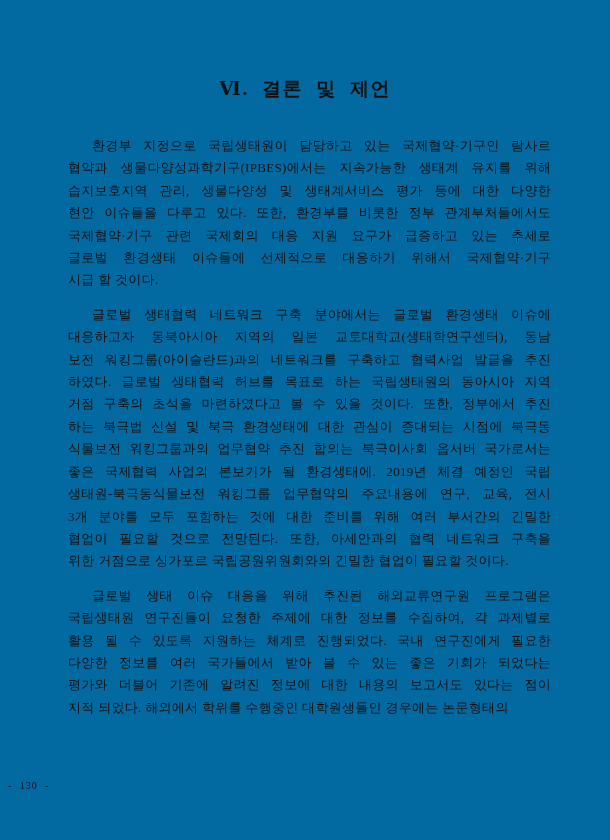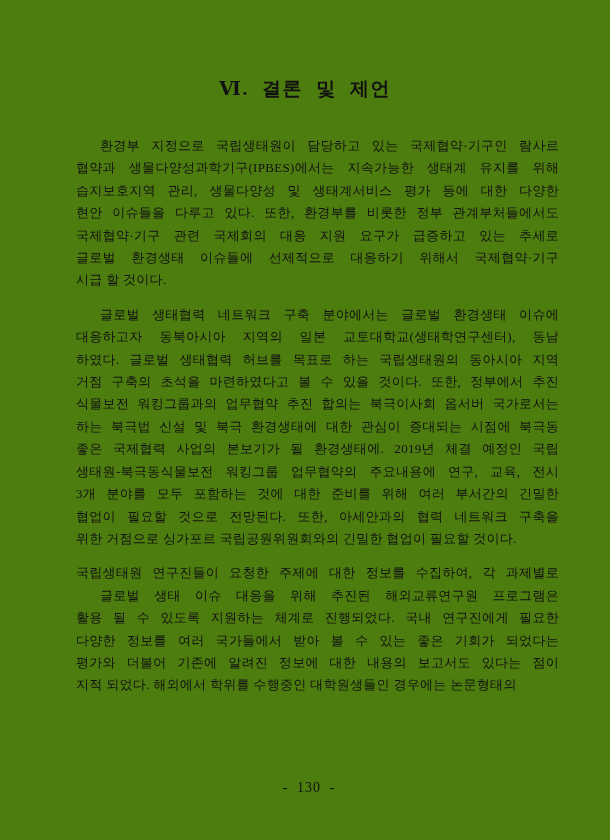--- a/index.html
+++ b/index.html
@@ -5,41 +5,41 @@
   html, body {
     margin: 0;
     padding: 0;
     background: #e8e8e8;
   }
   .page {
     position: relative;
     width: 610px;
     height: 840px;
     margin: 0 auto;
-    background: #4d7c0f;
+    background: #0369a1;
     font-family: "Liberation Serif", "DejaVu Serif", serif;
     color: #111111;
     overflow: hidden;
   }
   .title {
     position: absolute;
     top: 76px;
     left: 0;
     right: 0;
     margin: 0;
     text-align: center;
     font-size: 19px;
     font-weight: bold;
     letter-spacing: 1.5px;
     word-spacing: 7px;
   }
   .body-block {
     position: absolute;
     top: 135px;
-    left: 76px;
+    left: 68px;
     width: 483px;
   }
   .paragraph {
     margin: 0 0 12px 0;
     padding: 0;
   }
   .pline {
     font-size: 13px;
     line-height: 22.4px;
     word-break: keep-all;
@@ -51,22 +51,21 @@
     text-align-last: left;
   }
   .paragraph .pline.first {
     text-indent: 24px;
   }
   .footer {
     position: absolute;
     top: 780px;
     left: 8px;
     right: 0;
-    text-align: center;
-    font-size: 14px;
+    font-size: 10px;
     letter-spacing: 1px;
     word-spacing: 4px;
   }
 </style>
 </head>
 <body>
 
 <div class="page">
   <h1 class="title">Ⅵ. 결론 및 제언</h1>
 
@@ -76,33 +75,34 @@
         <div class="pline">협약과 생물다양성과학기구(IPBES)에서는 지속가능한 생태계 유지를 위해</div>
         <div class="pline">습지보호지역 관리, 생물다양성 및 생태계서비스 평가 등에 대한 다양한</div>
         <div class="pline">현안 이슈들을 다루고 있다. 또한, 환경부를 비롯한 정부 관계부처들에서도</div>
         <div class="pline">국제협약·기구 관련 국제회의 대응 지원 요구가 급증하고 있는 추세로</div>
         <div class="pline">글로벌 환경생태 이슈들에 선제적으로 대응하기 위해서 국제협약·기구</div>
         <div class="pline last">시급 할 것이다.</div>
       </div>
       <div class="paragraph">
         <div class="pline first">글로벌 생태협력 네트워크 구축 분야에서는 글로벌 환경생태 이슈에</div>
         <div class="pline">대응하고자 동북아시아 지역의 일본 교토대학교(생태학연구센터), 동남</div>
+        <div class="pline">보전 워킹그룹(아이슬란드)과의 네트워크를 구축하고 협력사업 발굴을 추진</div>
         <div class="pline">하였다. 글로벌 생태협력 허브를 목표로 하는 국립생태원의 동아시아 지역</div>
         <div class="pline">거점 구축의 초석을 마련하였다고 볼 수 있을 것이다. 또한, 정부에서 추진</div>
+        <div class="pline">하는 북극법 신설 및 북극 환경생태에 대한 관심이 증대되는 시점에 북극동</div>
         <div class="pline">식물보전 워킹그룹과의 업무협약 추진 합의는 북극이사회 옵서버 국가로서는</div>
-        <div class="pline">하는 북극법 신설 및 북극 환경생태에 대한 관심이 증대되는 시점에 북극동</div>
         <div class="pline">좋은 국제협력 사업의 본보기가 될 환경생태에. 2019년 체결 예정인 국립</div>
         <div class="pline">생태원-북극동식물보전 워킹그룹 업무협약의 주요내용에 연구, 교육, 전시</div>
         <div class="pline">3개 분야를 모두 포함하는 것에 대한 준비를 위해 여러 부서간의 긴밀한</div>
         <div class="pline">협업이 필요할 것으로 전망된다. 또한, 아세안과의 협력 네트워크 구축을</div>
         <div class="pline last">위한 거점으로 싱가포르 국립공원위원회와의 긴밀한 협업이 필요할 것이다.</div>
       </div>
       <div class="paragraph">
+        <div class="pline first">글로벌 생태 이슈 대응을 위해 추진된 해외교류연구원 프로그램은</div>
         <div class="pline">국립생태원 연구진들이 요청한 주제에 대한 정보를 수집하여, 각 과제별로</div>
-        <div class="pline first">글로벌 생태 이슈 대응을 위해 추진된 해외교류연구원 프로그램은</div>
         <div class="pline">활용 될 수 있도록 지원하는 체계로 진행되었다. 국내 연구진에게 필요한</div>
         <div class="pline">다양한 정보를 여러 국가들에서 받아 볼 수 있는 좋은 기회가 되었다는</div>
         <div class="pline">평가와 더불어 기존에 알려진 정보에 대한 내용의 보고서도 있다는 점이</div>
         <div class="pline last">지적 되었다. 해외에서 학위를 수행중인 대학원생들인 경우에는 논문형태의</div>
       </div>
     </div>
 
   <div class="footer">- 130 -</div>
 </div>
 

